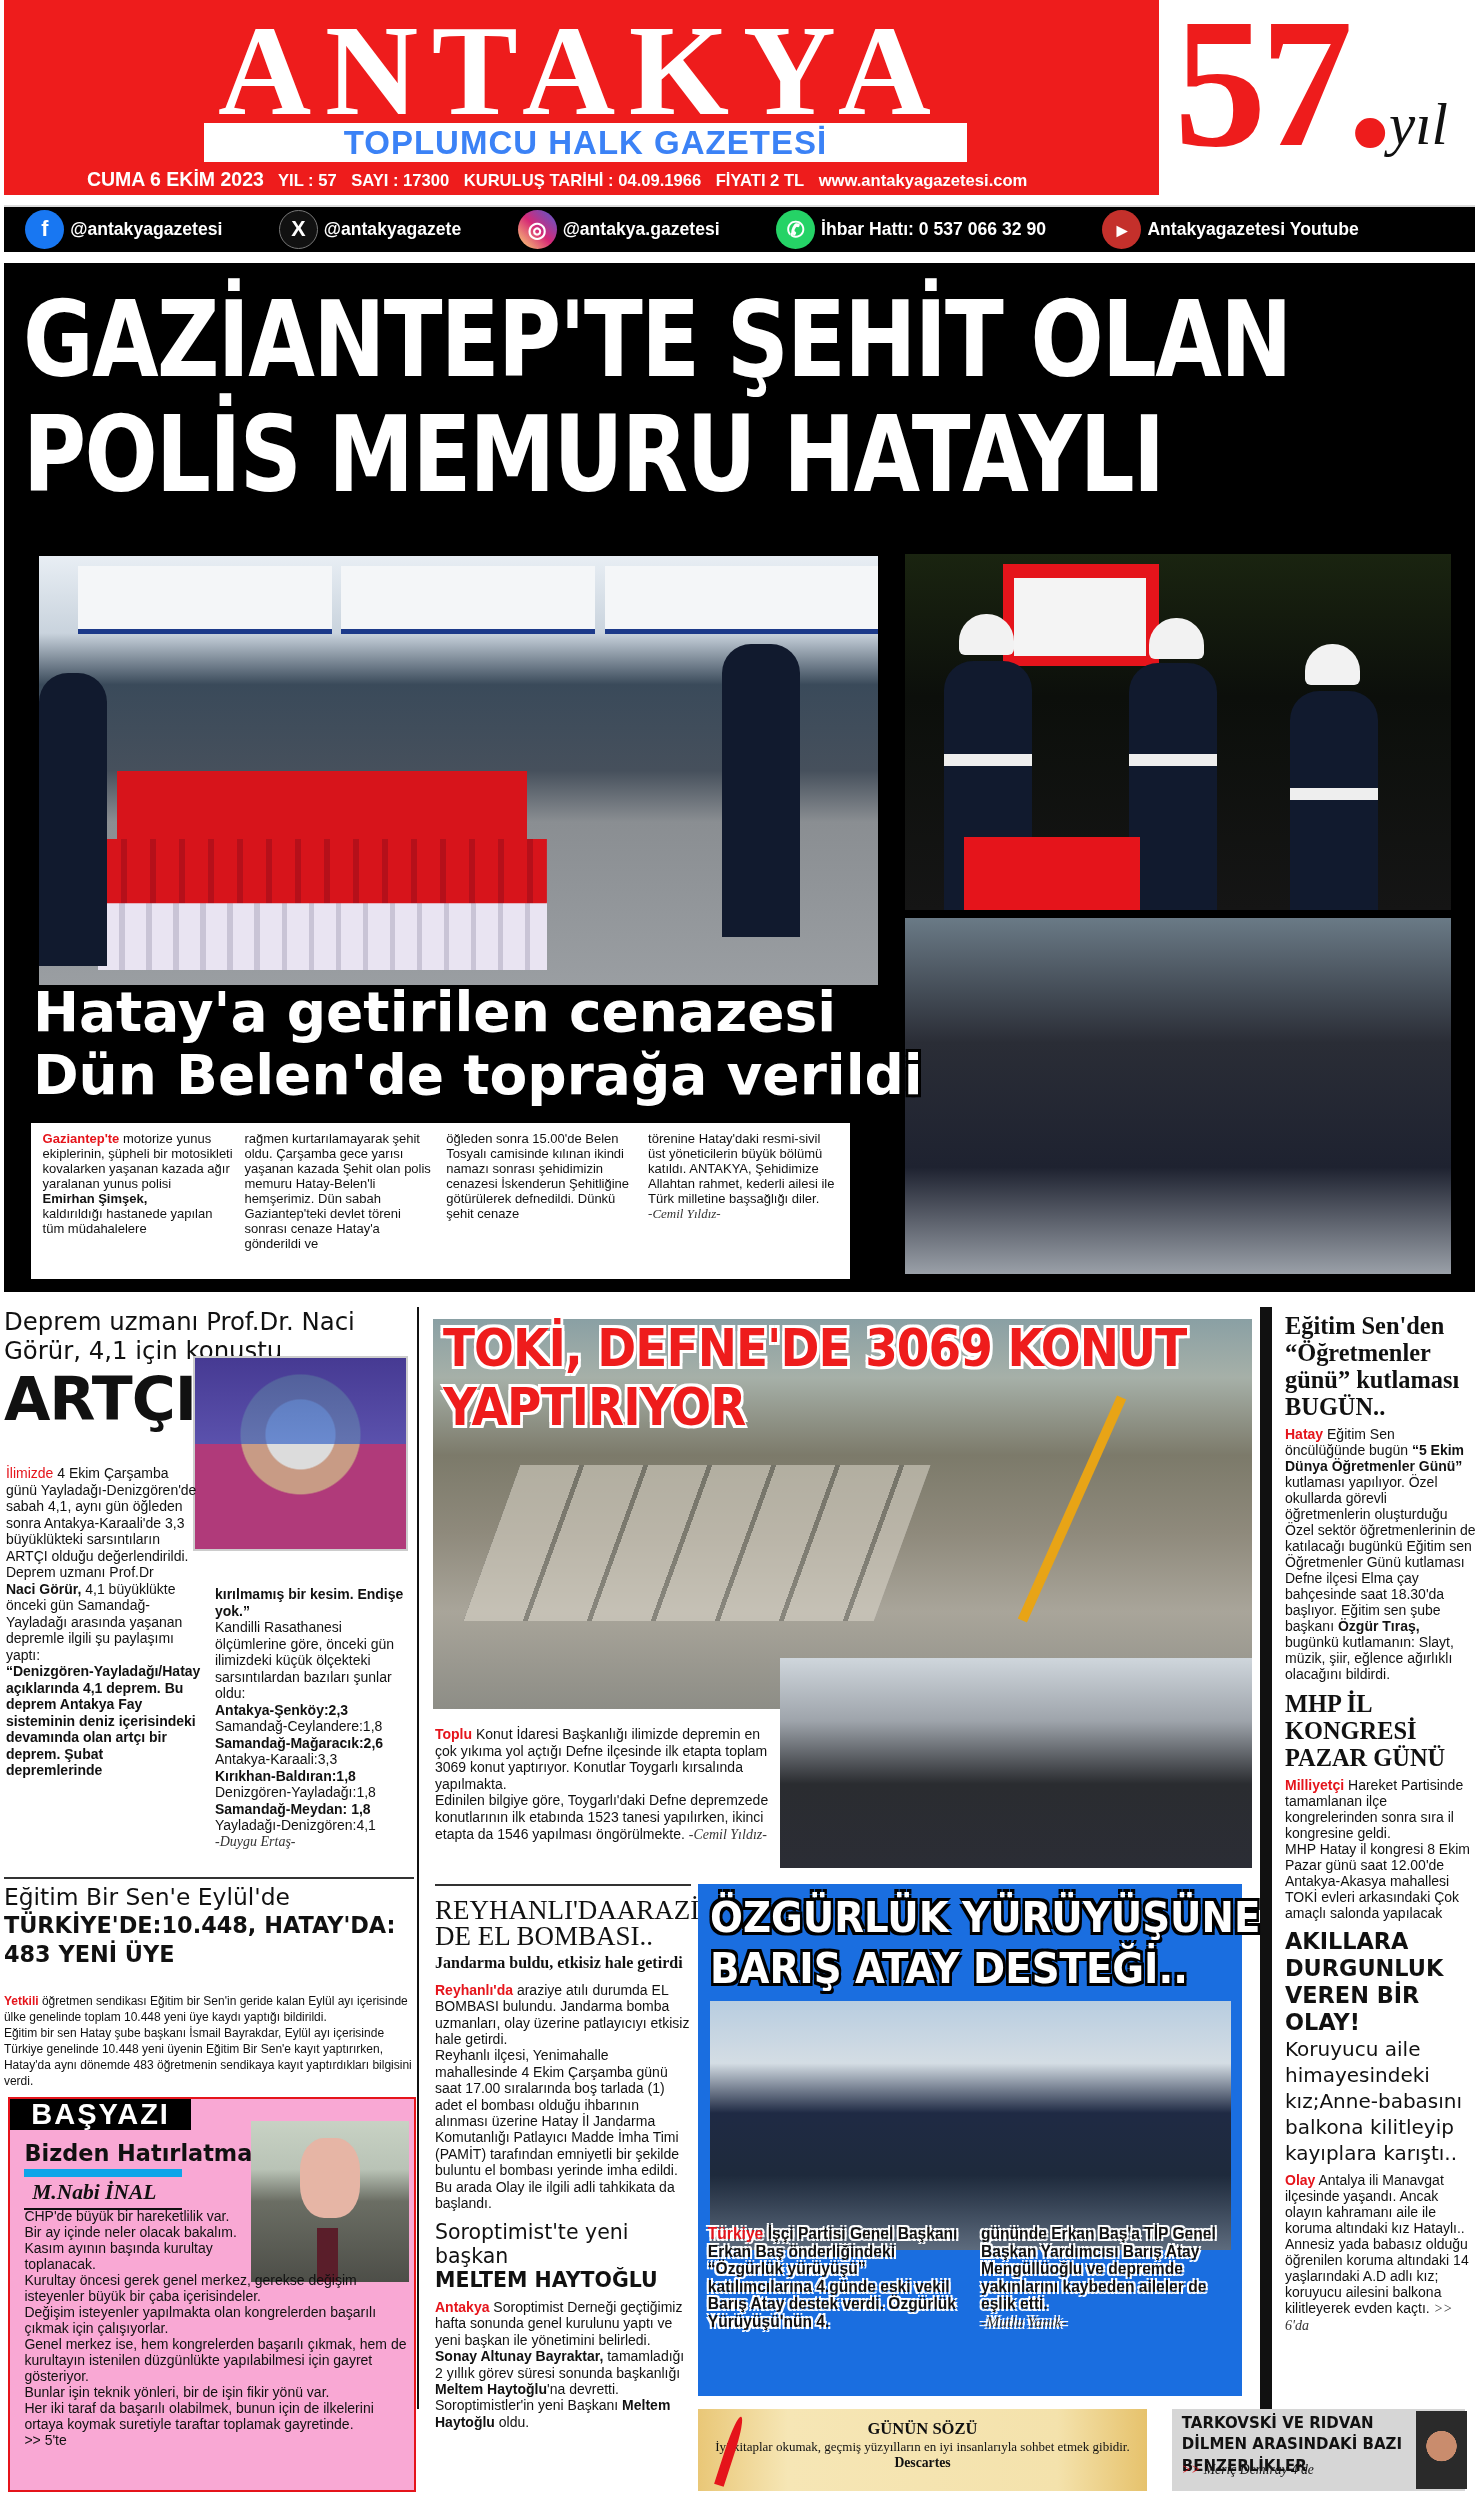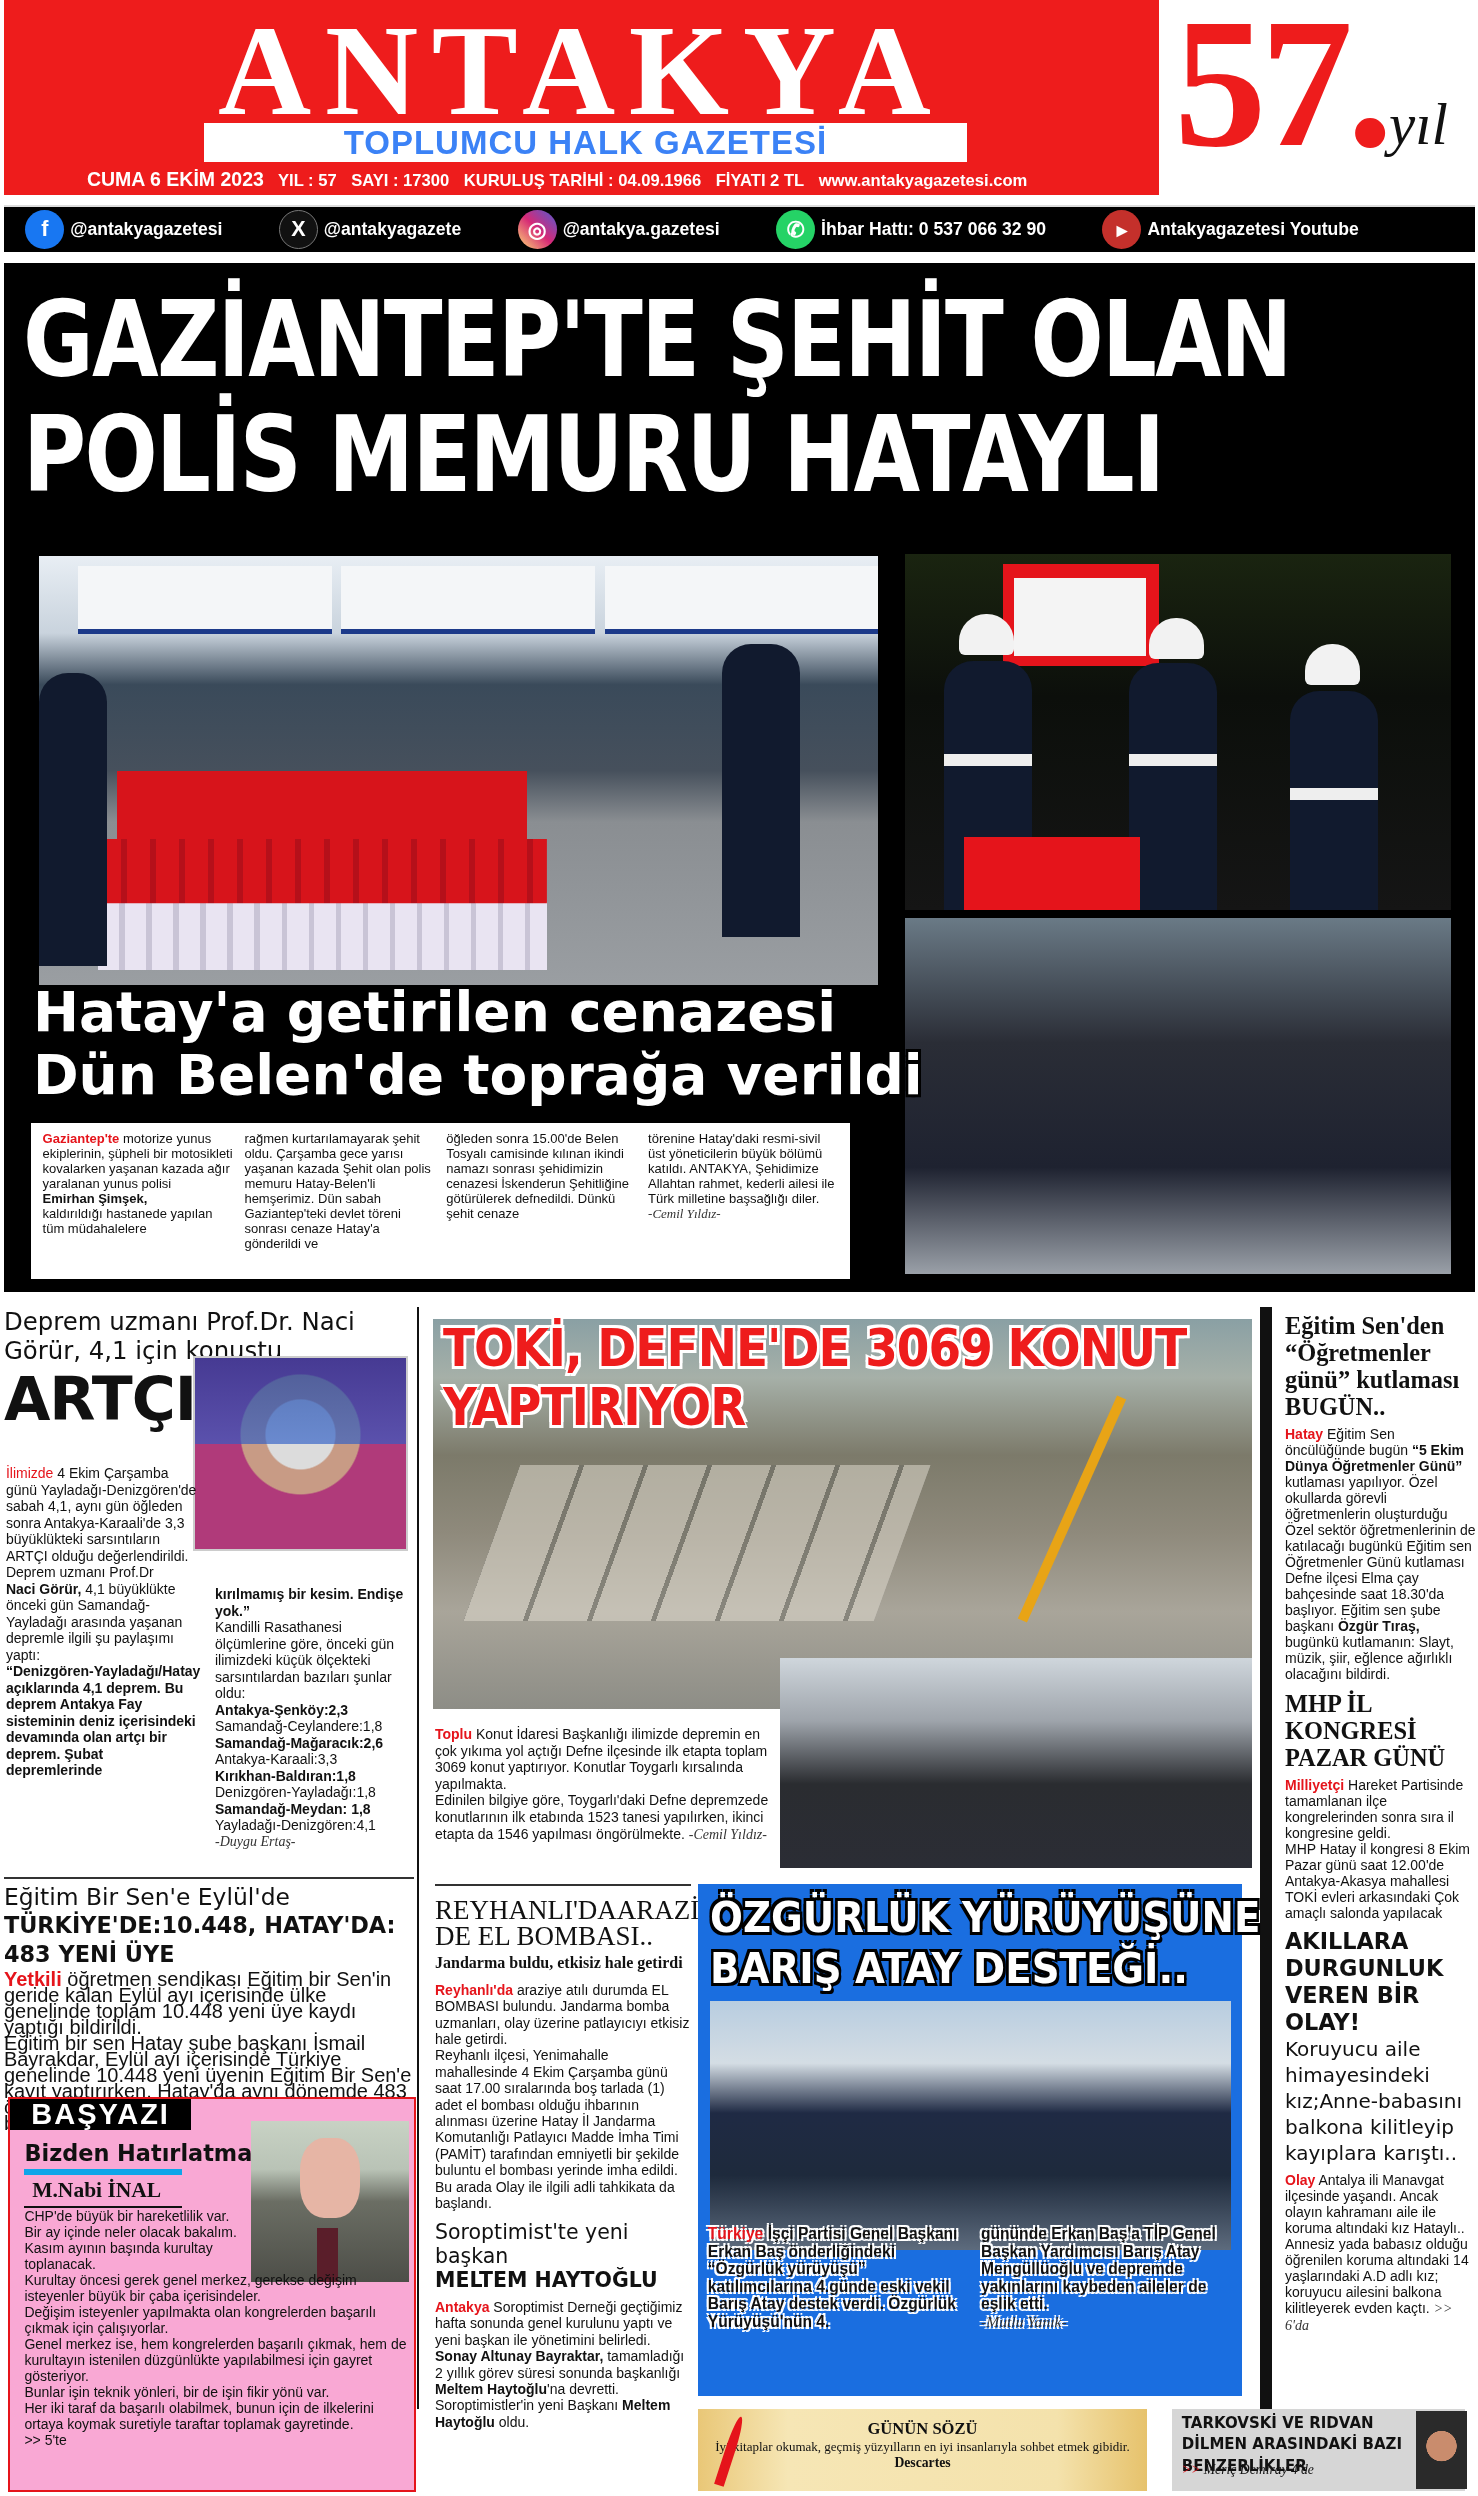--- a/index.html
+++ b/index.html
@@ -46,25 +46,25 @@
 .hdl-light{font-family:"DejaVu Sans",sans-serif;font-size:24.4px;line-height:29px;color:#111}
 #artci-title{font-family:"DejaVu Sans",sans-serif;font-weight:bold;font-size:60px;line-height:68px;letter-spacing:-1px}
 #gorur-photo{left:193px;top:1356px;width:215px;height:195px;background:radial-gradient(circle at 50% 40%,#dcdcdc 0 22%,#c89b85 23% 38%,#b03a7a 39% 100%);border:2.9px solid #ccc}
 #gorur-photo::before{content:"";position:absolute;left:0;top:0;width:100%;height:45%;background:linear-gradient(180deg,#0d3aa0,#2d5ec8);opacity:.65}
 .body{font-size:14px;line-height:16.5px}
 #artci-c1{left:5.9px;top:1465px;width:195px}
 #artci-c2{left:215px;top:1586px;width:200px}
 #egitim{left:3.9px;top:1872px;width:414px}
 #egitim .h1{font-family:"DejaVu Sans",sans-serif;font-size:23.4px;line-height:27px}
 #egitim .h2{font-family:"DejaVu Sans",sans-serif;font-weight:bold;font-size:22.4px;line-height:29px}
-#egitim .body{font-size:20px;line-height:16px;margin-top:2px}
+#egitim .body{font-size:12px;line-height:16px;margin-top:24px}
 #basyazi{left:7.8px;top:2097px;width:408px;height:395px;border:2.9px solid #e5141b;background:#f9a8d4;padding:0 0 0 14.6px}
 #basyazi .tag{position:absolute;left:0;top:0;background:#000;color:#fff;font-weight:bold;font-size:29px;line-height:31px;padding:0 21.5px;letter-spacing:2px}
 #basyazi .ttl{position:absolute;left:14.6px;top:41px;font-family:"DejaVu Sans",sans-serif;font-weight:bold;font-size:22.4px}
-#basyazi .author{position:absolute;left:14.6px;top:70px;width:158px;border-top:6px solid #0ea5e9;border-bottom:2px solid #111;font-family:"Liberation Serif",serif;font-weight:bold;font-size:21.5px;padding:2.9px 7.8px}
+#basyazi .author{position:absolute;left:14.6px;top:70px;width:158px;border-top:8px solid #0ea5e9;border-bottom:2px solid #111;font-family:"Liberation Serif",serif;font-style:italic;font-weight:bold;font-size:21.5px;padding:2.9px 7.8px}
 #basyazi .photo2{position:absolute;left:241px;top:21.5px;width:158px;height:161px;background:linear-gradient(180deg,#c8d2c4,#b9c3b6 30%,#6b6e64 50%,#4d4e48 100%)}
 #basyazi .photo2::before{content:"";position:absolute;left:49px;top:17.6px;width:60px;height:80px;border-radius:40%;background:#e6b5a5}
 #basyazi .photo2::after{content:"";position:absolute;left:66px;top:107px;width:21.5px;height:54px;background:#5a1e2a}
 #basyazi .txt{position:absolute;left:14.6px;top:109px;width:386px;font-size:14px;line-height:16px}
 #basyazi .txt .narrow{width:219px}
 
 .vline{background:#111}
 
 #toki{left:433px;top:1319px;width:819px;height:390px;background:linear-gradient(180deg,#8aa0a4 0%,#a6b0a8 15%,#7c7a6a 35%,#8f8a7c 55%,#a9a59a 75%,#8d8d86 100%)}
 #toki .ttl{position:absolute;left:9.8px;top:0;font-family:"DejaVu Sans",sans-serif;font-weight:bold;font-size:51px;line-height:59px;color:#ee1c1c;letter-spacing:-1px;text-shadow:2.9px 2.9px 0 #fff,-2.9px -2.9px 0 #fff,2.9px -2.9px 0 #fff,-2.9px 2.9px 0 #fff;transform:scaleX(.92);transform-origin:left}

